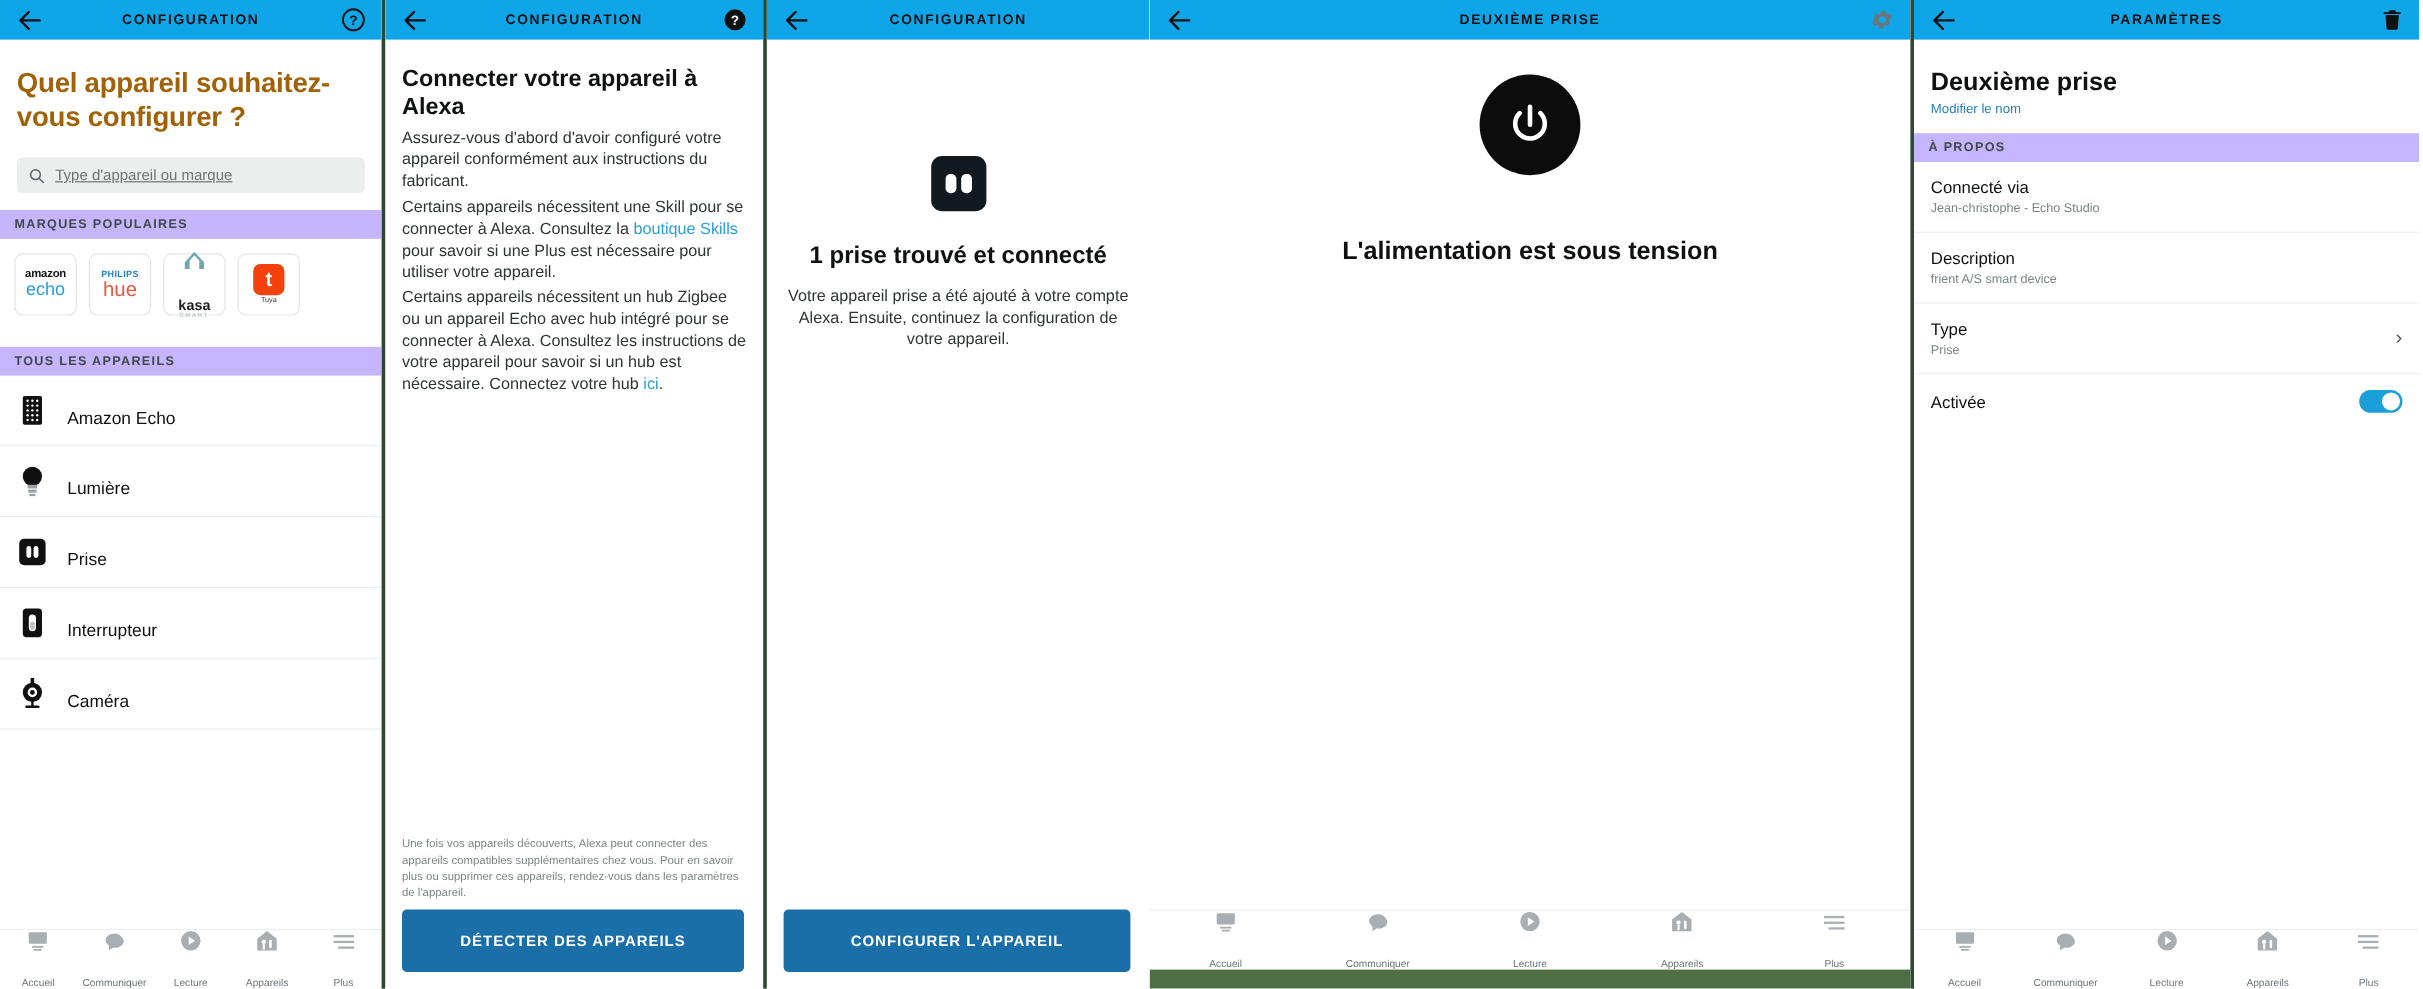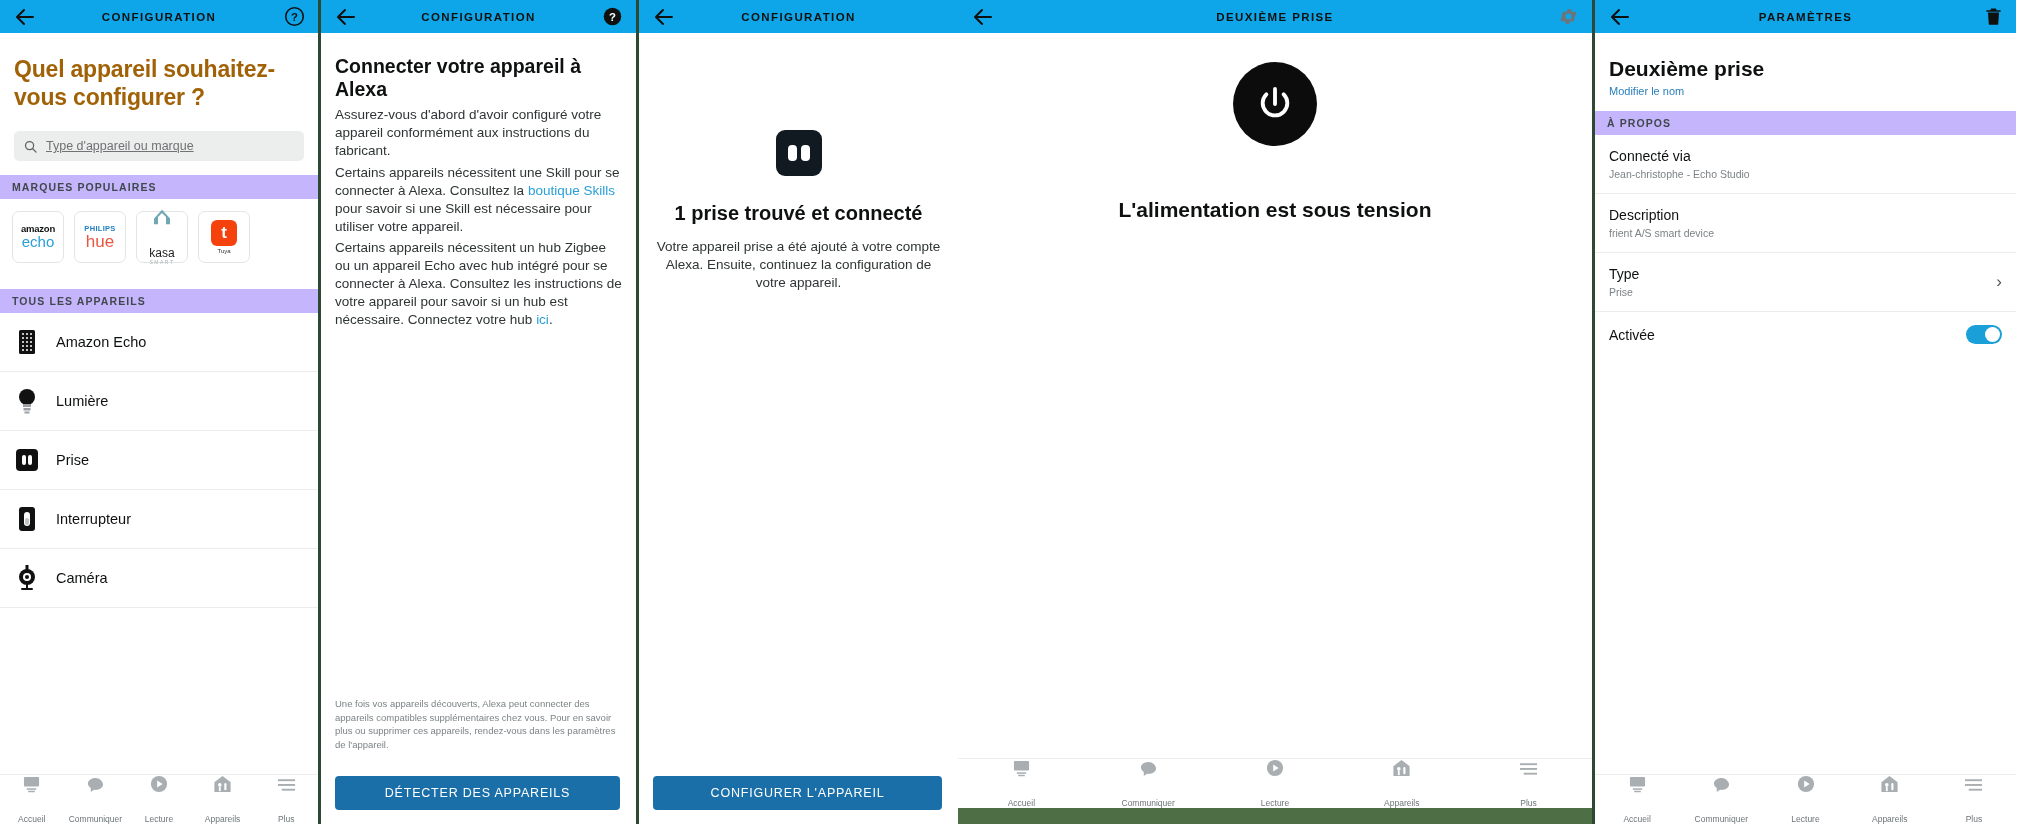--- a/index.html
+++ b/index.html
@@ -69,28 +69,28 @@
   }
   .brand {
     width: 52px; height: 52px; border: 1px solid #e3e5e5; border-radius: 7px;
     background: #fff; display:flex; align-items:center; justify-content:center;
     flex-direction: column; cursor: pointer; flex: 0 0 auto;
   }
   .b-amazon .t1 { font-size: 9.5px; font-weight: bold; color:#0f1111; line-height:1; letter-spacing:-0.2px;}
   .b-amazon .t2 { font-size: 15px; color: #2a9fd8; line-height: 1.05; font-weight:500;}
   .b-philips .t1 { font-size: 7.5px; font-weight: bold; color:#1f7fc0; letter-spacing:0.3px;}
   .b-philips .t2 { font-size: 17px; color:#e8573f; line-height:1.05; font-weight:400;}
-  .b-kasa .t2 { font-size: 12px; font-weight: normal; color:#1d1d1d; line-height:1; margin-top:18px;}
+  .b-kasa .t2 { font-size: 12px; font-weight: bold; color:#1d1d1d; line-height:1; margin-top:18px;}
   .b-kasa .t3 { font-size: 5px; color:#a9b2b6; letter-spacing:1.5px;}
   .b-tuya .sq { width:26px;height:26px;border-radius:6px;background:#f5410c;color:#fff;
     display:flex;align-items:center;justify-content:center;font-size:17px;font-weight:bold;}
   .b-tuya .t3 { font-size:6px; color:#333; margin-top:2px;}
 
   .devrow {
-    display: flex; align-items: center; gap: 16px;
+    display: flex; align-items: flex-end; gap: 16px;
     padding: 14px 14px; border-bottom: 1px solid #eceded;
     cursor: pointer;
   }
   .devrow .lbl { font-size: 14.5px; color: #0f1111; }
   .devicon { width: 26px; height: 30px; display:flex; align-items:center; justify-content:center;}
 
   
   .bottomnav {
     position: absolute; left: 0; right: 0; bottom: 0;
     height: 50px; background: #fff; border-top: 1px solid #eceded;
@@ -112,23 +112,23 @@
     font-size: 13.5px; line-height: 1.33; color: #2f3435;
     padding: 0 14px; margin-top: 4px;
   }
   .lnk { color: #2a9fd8; }
   .disclaimer {
     position: absolute; left: 0; right: 0; bottom: 72px;
     padding: 0 14px; font-size: 9.5px; line-height: 1.45; color: #7c8386; margin-top: 40px;
   }
   .cta {
     position: absolute; left: 14px; right: 16px; bottom: 14px;
-    height: 34px; border-radius: 4px; background: #1b6fa8; color: #fff;
+    height: 52px; border-radius: 4px; background: #1b6fa8; color: #fff;
     display: flex; align-items: center; justify-content: center;
-    font-size: 12.5px; font-weight: normal; letter-spacing: 0.8px; cursor: pointer;
+    font-size: 12.5px; font-weight: bold; letter-spacing: 0.8px; cursor: pointer;
   }
 
   
   .p3 .center {
     position:absolute; left:0; right:0; top:130px; text-align:center; padding: 0 16px;
   }
   .plugbadge {
     width: 46px; height: 46px; border-radius: 9px; background: #111a20;
     margin: 0 auto 26px auto; display:flex;align-items:center;justify-content:center;gap:4px;
   }
@@ -367,21 +367,21 @@
         <svg width="21" height="21" viewBox="0 0 24 24">
             <circle cx="12" cy="12" r="10" fill="#0f1111"></circle>
             <text x="12" y="17" font-size="13" text-anchor="middle" fill="#fff" font-family="Liberation Sans, sans-serif" font-weight="bold">?</text>
           </svg>
       </span>
     </div>
 
     <div class="h2">Connecter votre appareil à Alexa</div>
     <div class="para">Assurez-vous d'abord d'avoir configuré votre appareil conformément aux instructions du fabricant.</div>
     <div class="para">
-      <span>Certains appareils nécessitent une Skill pour se connecter à Alexa. Consultez la </span><span class="lnk">boutique Skills</span><span> pour savoir si une Skill est nécessaire pour utiliser votre appareil.</span>
+      <span>Certains appareils nécessitent une Skill pour se connecter à Alexa. Consultez la </span><span class="lnk">boutique Skills</span><span> pour savoir si une Plus est nécessaire pour utiliser votre appareil.</span>
     </div>
     <div class="para">
       <span>Certains appareils nécessitent un hub Zigbee ou un appareil Echo avec hub intégré pour se connecter à Alexa. Consultez les instructions de votre appareil pour savoir si un hub est nécessaire. Connectez votre hub </span><span class="lnk">ici</span><span>.</span>
     </div>
 
     <div class="disclaimer">Une fois vos appareils découverts, Alexa peut connecter des appareils compatibles supplémentaires chez vous. Pour en savoir plus ou supprimer ces appareils, rendez-vous dans les paramètres de l'appareil.</div>
     <div class="cta">DÉTECTER DES APPAREILS</div>
   </div>
 
   <div class="panel p3">

